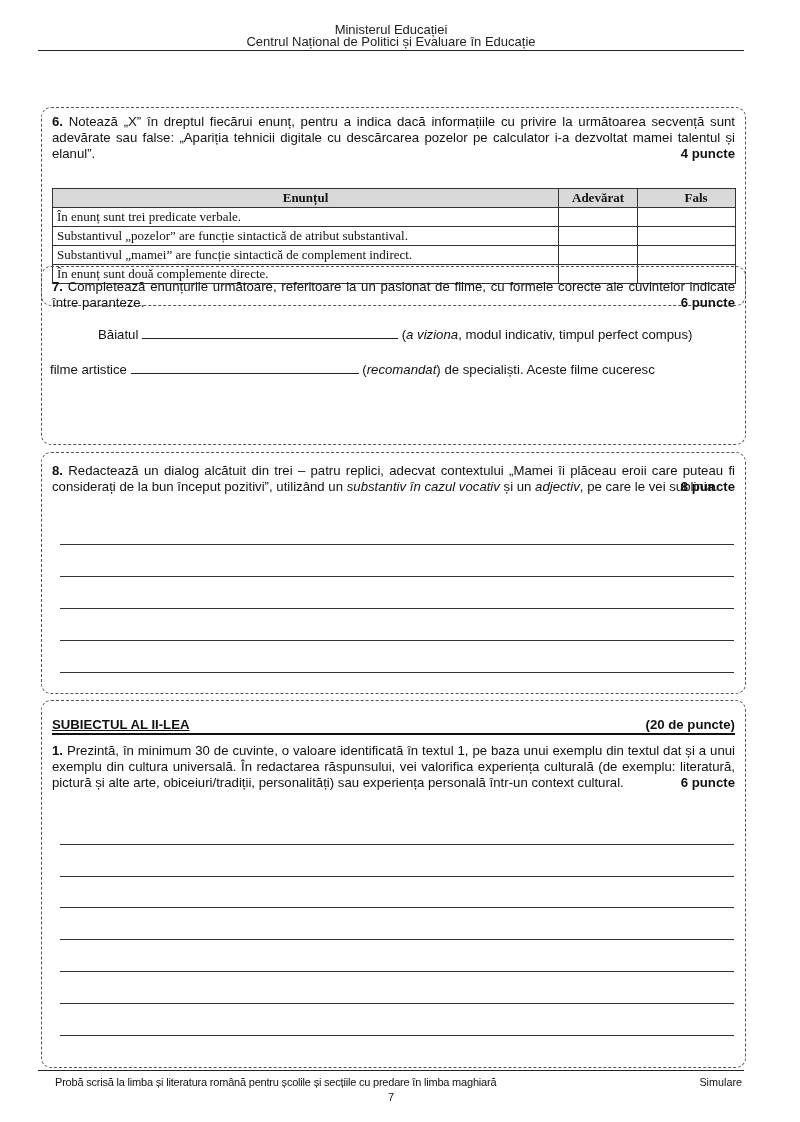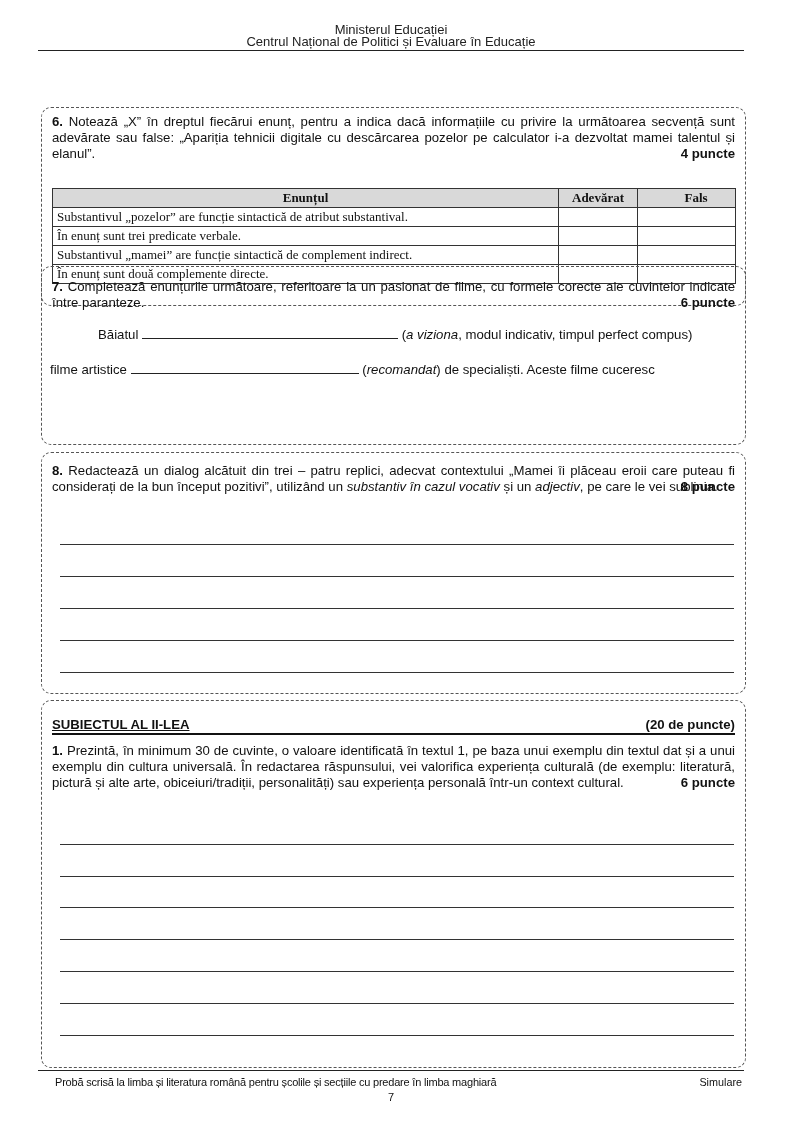--- a/index.html
+++ b/index.html
@@ -45,26 +45,26 @@
   <table class="tf" style="top:80px;font-family:Liberation Serif, serif;">
     <thead>
       <tr>
         <th>Enunțul</th>
         <th style="width:78px;">Adevărat</th>
         <th style="width:78px;padding-left:19px;">Fals</th>
       </tr>
     </thead>
     <tbody>
       <tr>
-        <td>Substantivul  „pozelor” are funcție sintactică de atribut substantival.</td>
+        <td>În enunț sunt trei predicate verbale.</td>
         <td></td>
         <td></td>
       </tr>
       <tr>
-        <td>În enunț sunt trei predicate verbale.</td>
+        <td>Substantivul  „pozelor” are funcție sintactică de atribut substantival.</td>
         <td></td>
         <td></td>
       </tr>
       <tr>
         <td>Substantivul „mamei” are funcție sintactică de complement indirect.</td>
         <td></td>
         <td></td>
       </tr>
       <tr>
         <td>În enunț sunt două complemente directe.</td>

